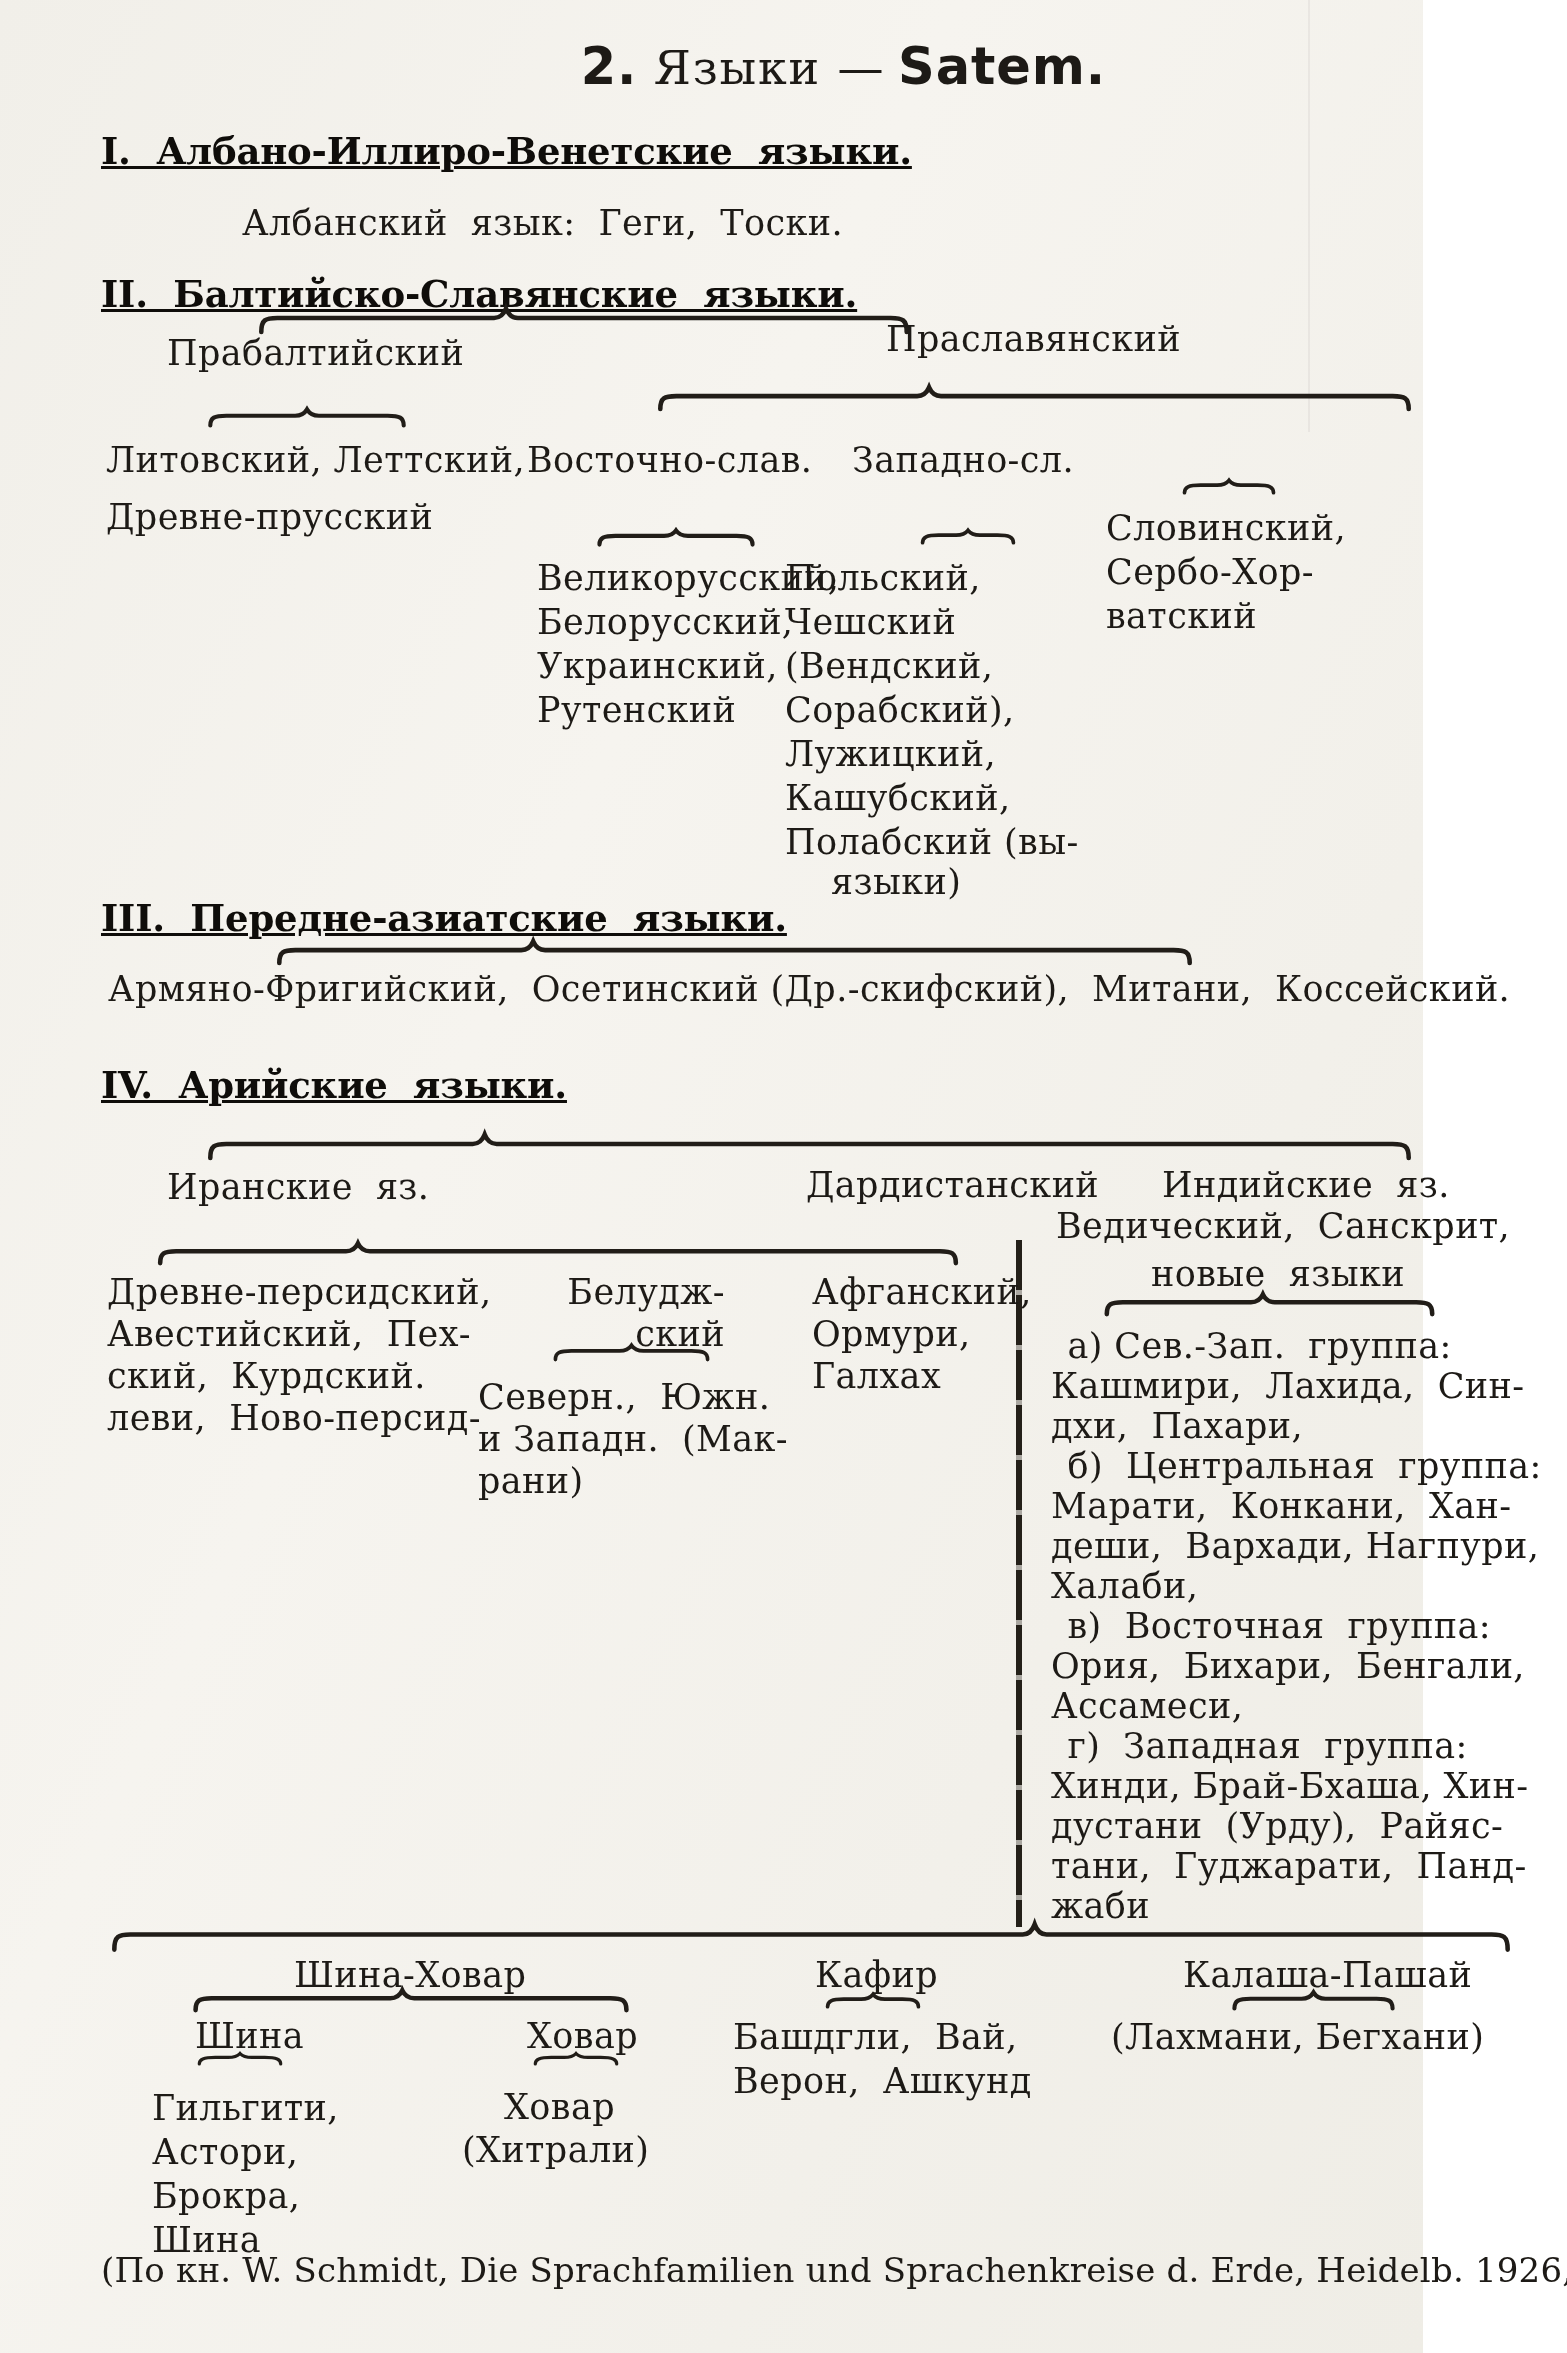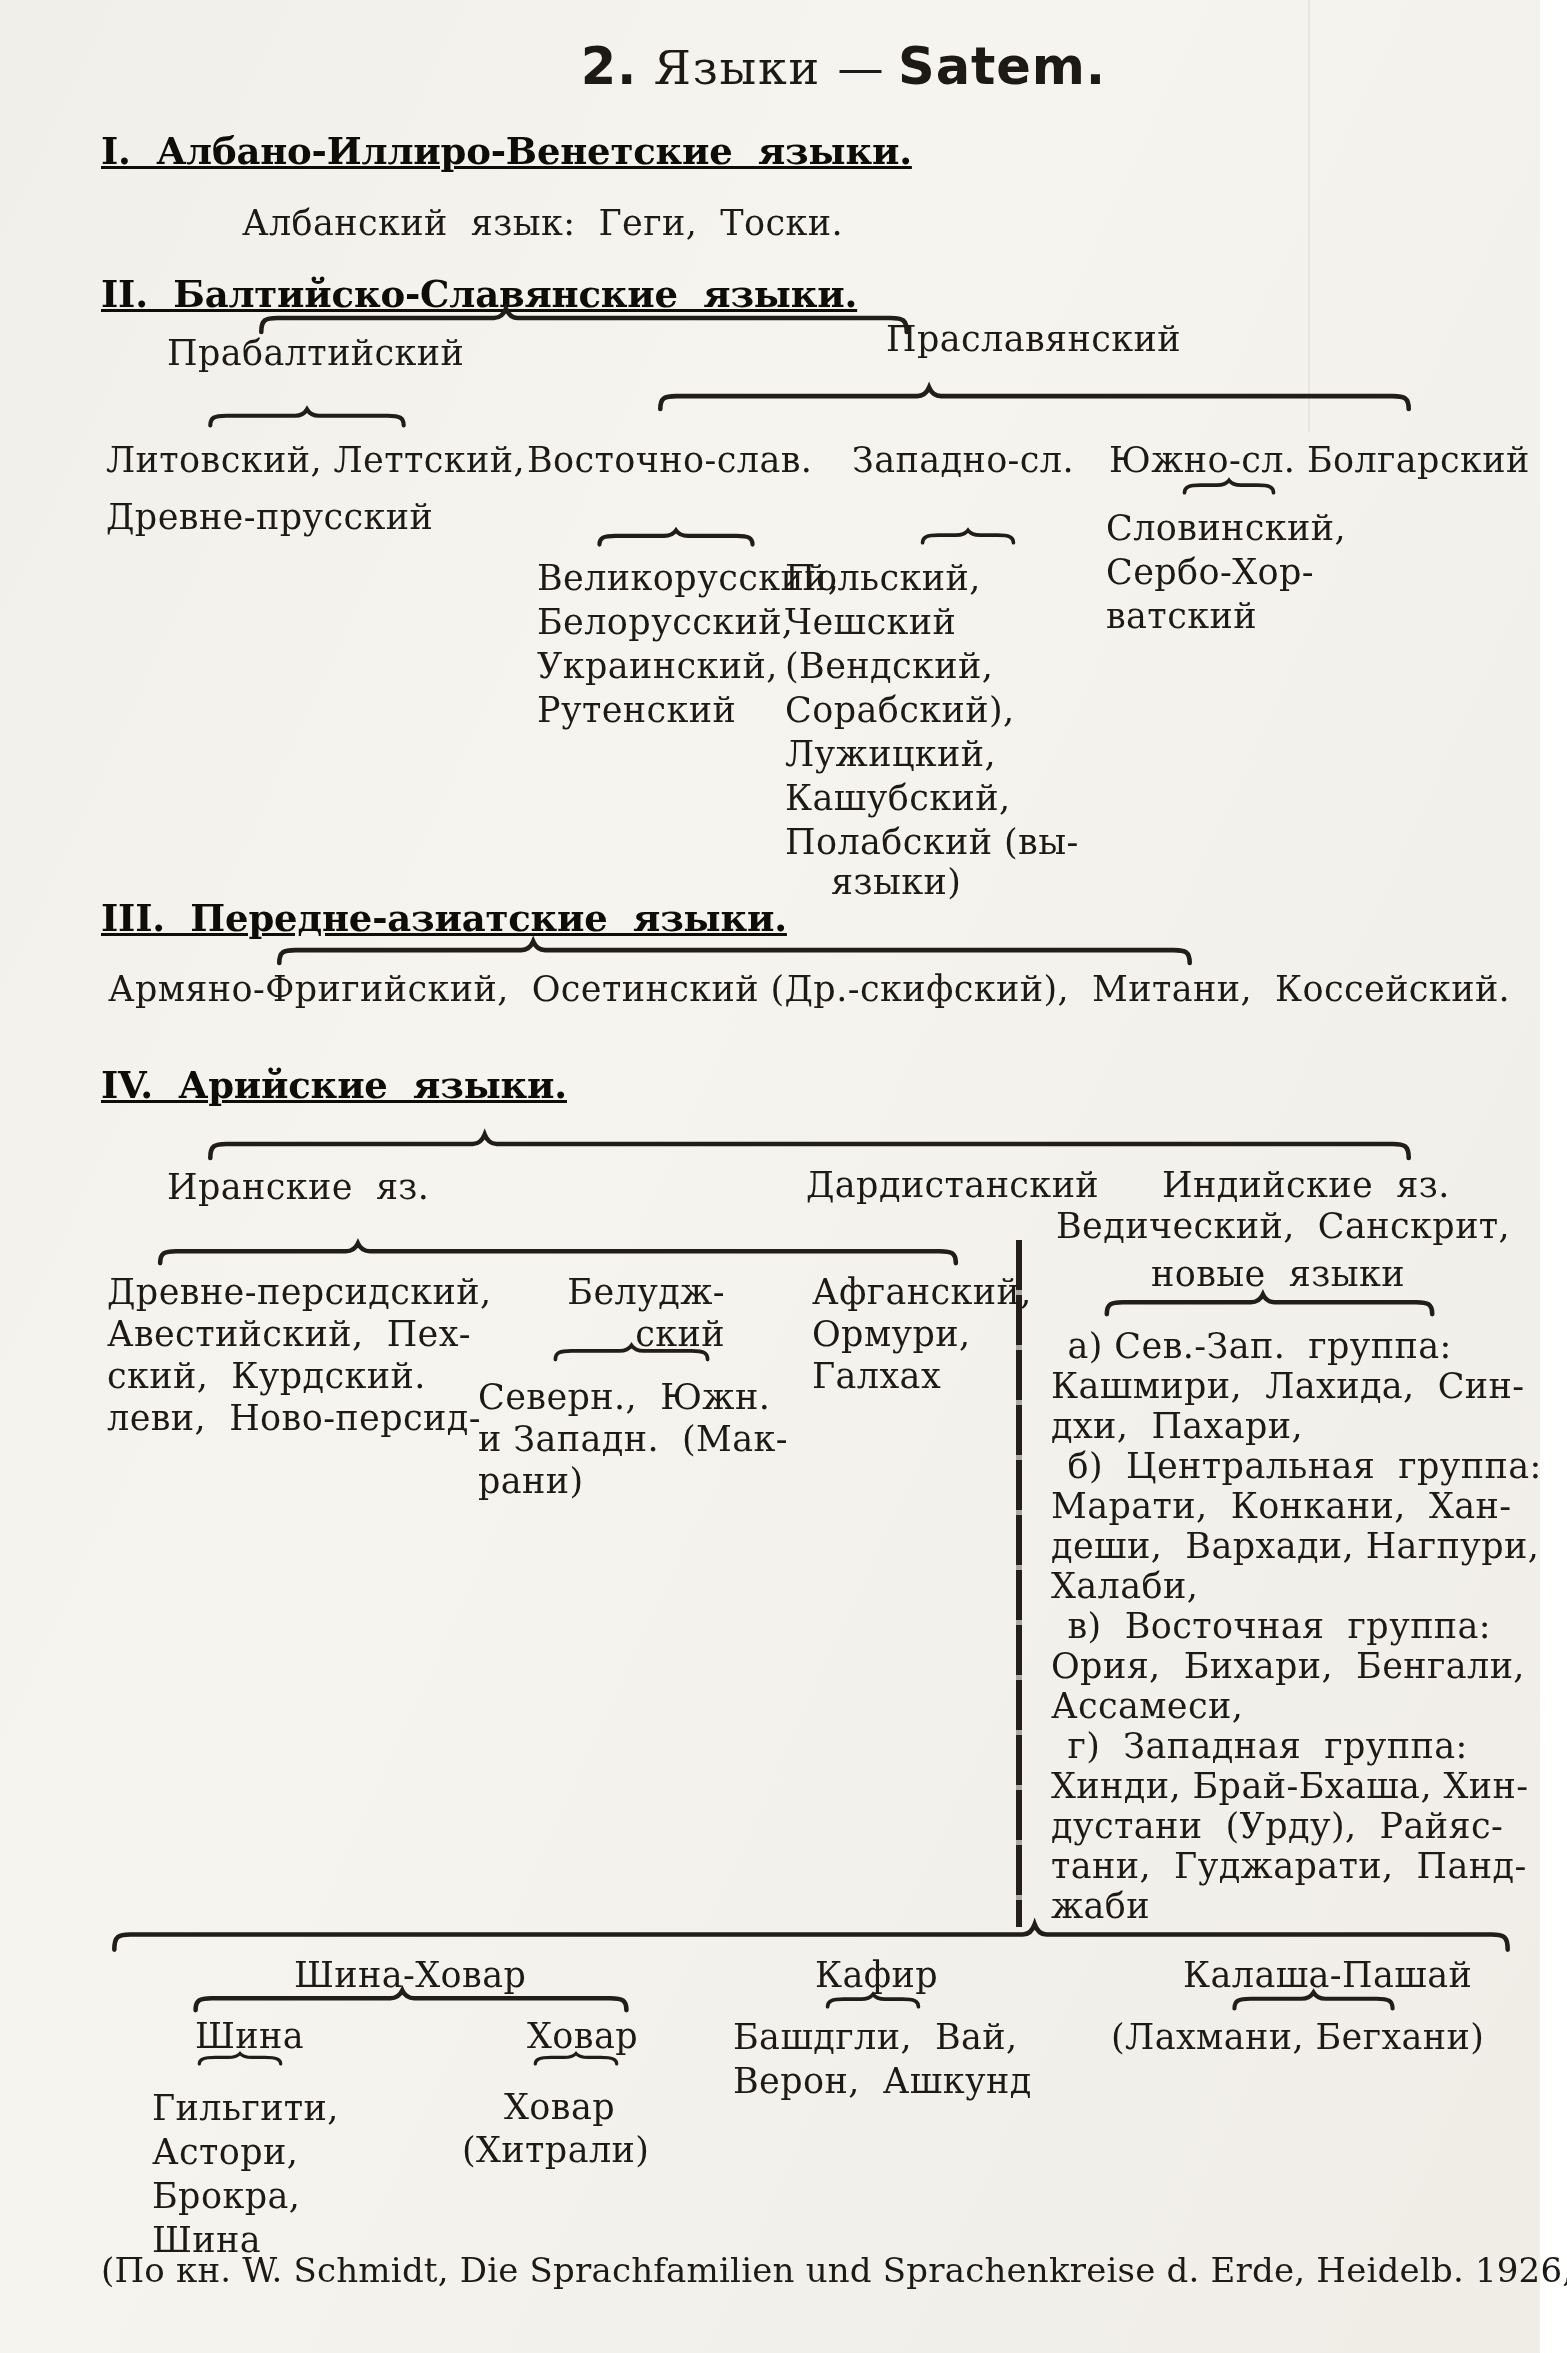--- a/index.html
+++ b/index.html
@@ -1,18 +1,18 @@
 <!DOCTYPE html>
 <html style="font-size:14.7px"><head>
 <meta charset="utf-8">
 <style>
   html,body{margin:0;padding:0;}
   body{width:1568px;height:2354px;overflow:hidden;
        font-family:"DejaVu Serif","Liberation Serif",serif;}
-  #page{position:relative;width:1540px;height:2354px;
+  #page{position:relative;width:1423px;height:2354px;
         background:linear-gradient(115deg,#f1efe9 0%,#f6f4ef 38%,#f2f0ea 72%,#efede6 100%);
         color:#1d1a16;}
   .t{position:absolute;font-size:35px;line-height:1.25;white-space:pre;letter-spacing:0.4px;}
   .h{position:absolute;font-size:37px;font-weight:bold;white-space:pre;letter-spacing:-0.2px;color:#0f0d0a;text-decoration:underline;}
   .title{position:absolute;left:562px;top:20px;white-space:pre;}
   .title .num,.title .latin{font-family:"DejaVu Sans","Liberation Sans",sans-serif;font-weight:900;font-size:51px;letter-spacing:0.9px;}
   .title .word{font-size:46px;font-weight:500;letter-spacing:1.8px;}
   .title .dash{font-size:46px;}
   .col{position:absolute;font-size:35px;white-space:pre;letter-spacing:0.4px;}
   .col .ln{line-height:var(--lh,44px);height:var(--lh,44px);}
@@ -50,21 +50,20 @@
       <path d="M2.5 25 C2.5 12.92 7 10.92 20 10.92 L282.2 10.92 Q291.2 10.92 295.2 1.5 Q299.2 10.92 308.2 10.92 L800 10.92 C813 10.92 817.5 12.92 817.5 25" fill="none" stroke="#211d18" stroke-width="5" stroke-linecap="round"></path>
     </svg>
   <svg class="brace" style="left:208px;top:408px" width="198" height="18.4" viewBox="0 0 216 20">
       <path d="M2.5 19 C2.5 10.4 7 8.4 20 8.4 L95 8.4 Q104 8.4 108 1.5 Q112 8.4 121 8.4 L196 8.4 C209 8.4 213.5 10.4 213.5 19" fill="none" stroke="#211d18" stroke-width="4.5" stroke-linecap="round"></path>
     </svg>
 
   <div class="t" style="left:106px;top:439px">Литовский, Леттский,</div>
   <div class="t" style="left:106px;top:496px">Древне-прусский</div>
   <div class="t" style="left:527px;top:439px">Восточно-слав.</div>
   <div class="t" style="left:852px;top:439px">Западно-сл.</div>
-  <div class="t" style="left:1109px;top:439px">Южно-сл. Болгарский</div>
 
   <svg class="brace" style="left:1182px;top:479px" width="94" height="14.7" viewBox="0 0 102 16">
       <path d="M2.5 15 C2.5 8.719999999999999 7 6.72 20 6.72 L38 6.72 Q47 6.72 51 1.5 Q55 6.72 64 6.72 L82 6.72 C95 6.72 99.5 8.719999999999999 99.5 15" fill="none" stroke="#211d18" stroke-width="4" stroke-linecap="round"></path>
     </svg>
   <div class="col" style="left:1106px;top:506px;--lh:44px"><div class="ln">Словинский,</div><div class="ln">Сербо-Хор-</div><div class="ln">ватский</div></div>
 
   <svg class="brace" style="left:597px;top:529px" width="158" height="16.5" viewBox="0 0 172 18">
       <path d="M2.5 17 C2.5 9.559999999999999 7 7.56 20 7.56 L73 7.56 Q82 7.56 86 1.5 Q90 7.56 99 7.56 L152 7.56 C165 7.56 169.5 9.559999999999999 169.5 17" fill="none" stroke="#211d18" stroke-width="4.5" stroke-linecap="round"></path>
     </svg>
   <div class="col" style="left:537px;top:556px;--lh:44px"><div class="ln">Великорусский,</div><div class="ln">Белорусский,</div><div class="ln">Украинский,</div><div class="ln">Рутенский</div></div>

